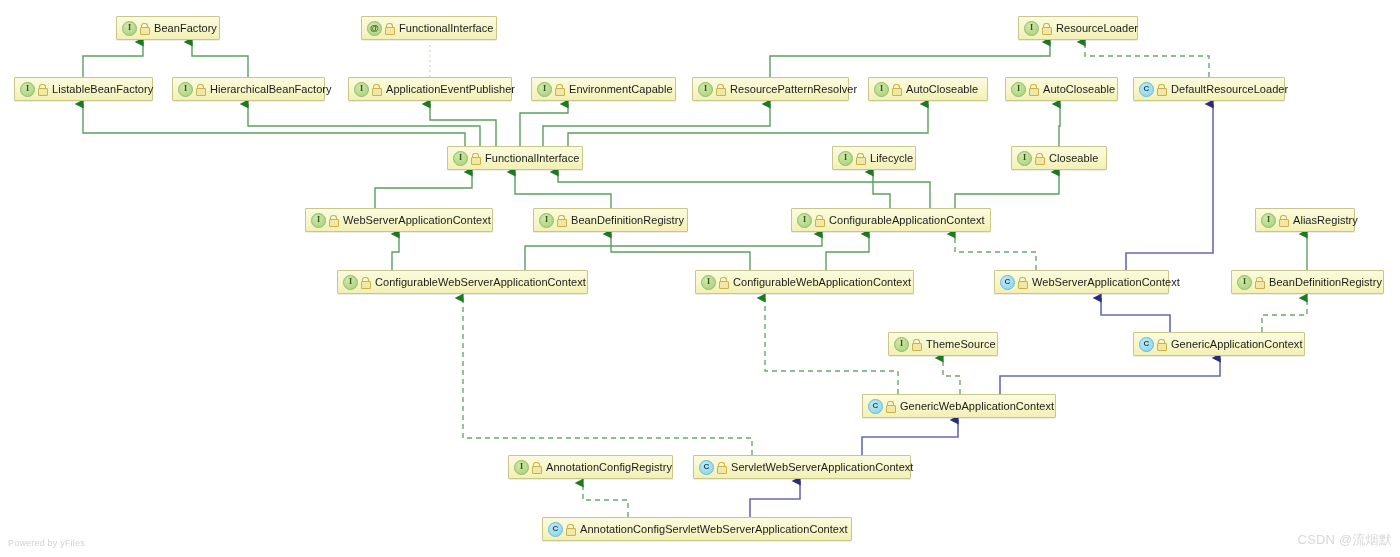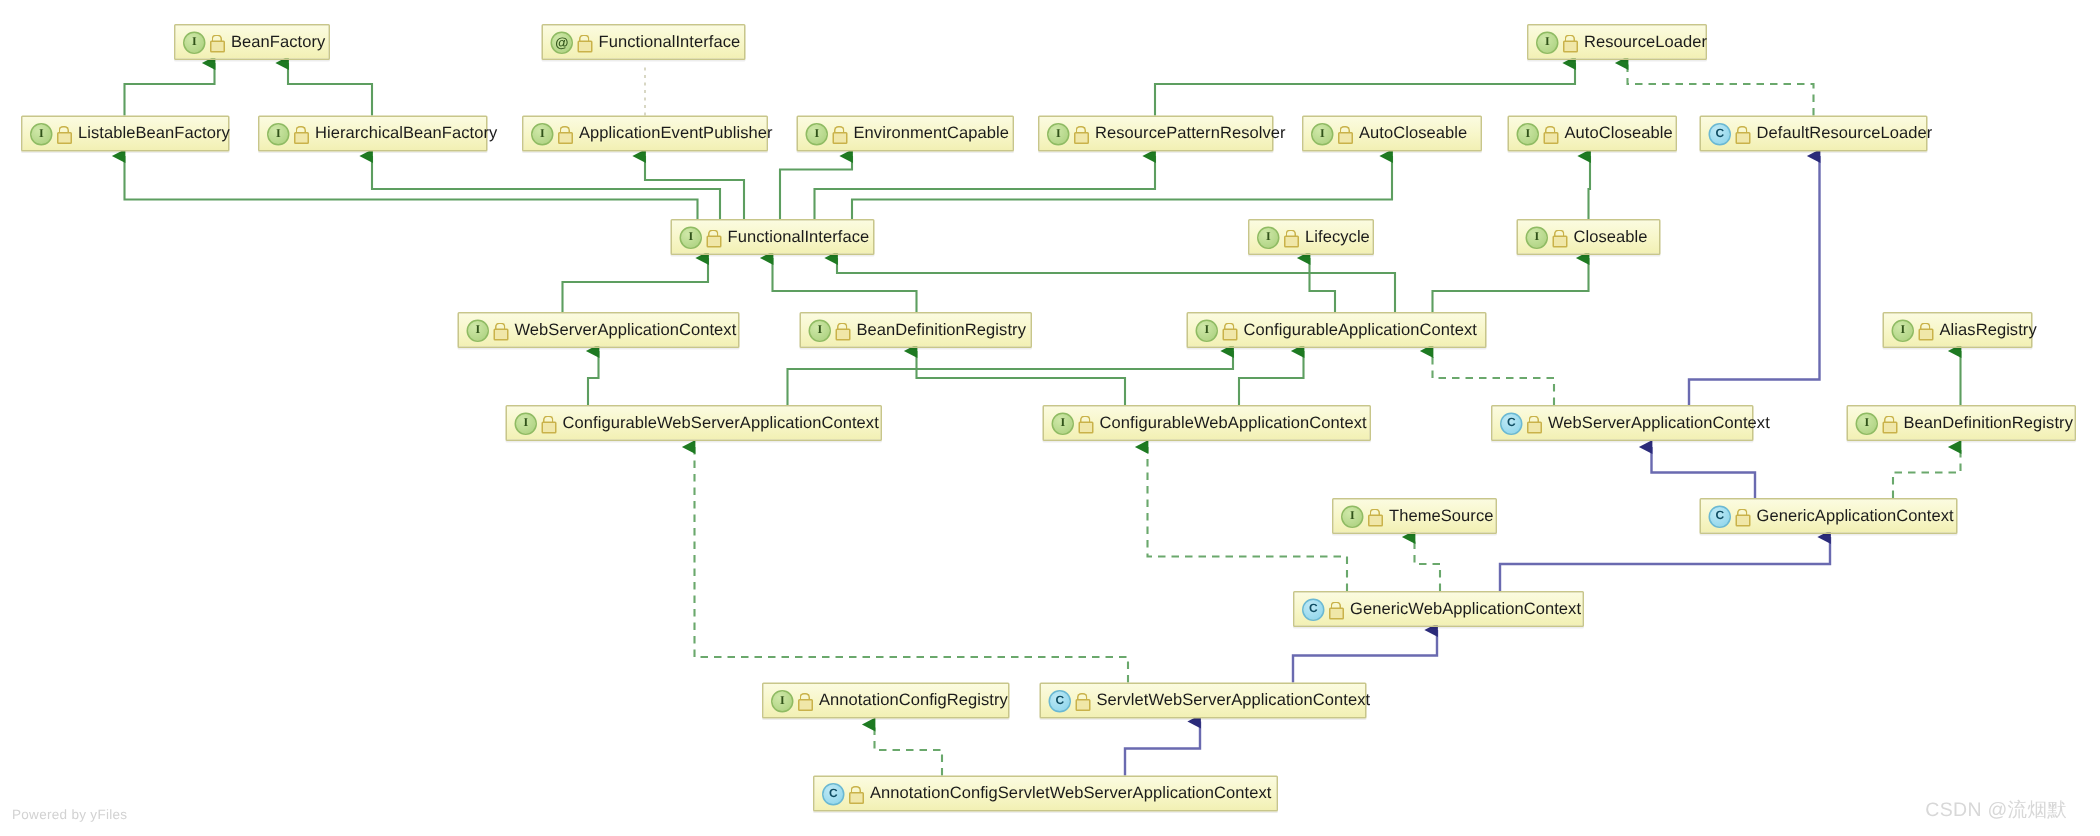--- a/index.html
+++ b/index.html
@@ -345,14 +345,14 @@
         <span class="label">ServletWebServerApplicationContext</span>
       </div>
       <div class="node" style="left: 542px; top: 517px; width: 310px;">
         <span class="icon-type cls">C</span>
         <span class="icon-lock"></span>
         <span class="label">AnnotationConfigServletWebServerApplicationContext</span>
       </div>
     </div>
 
   <div class="watermark" style="left:8px; top:538px;">Powered by yFiles</div>
-  <div class="watermark right" style="right:22px; top:531px;">CSDN @流烟默</div>
+  <div class="watermark right" style="right:8px; top:531px;">CSDN @流烟默</div>
 </div>
 
 </body></html>

